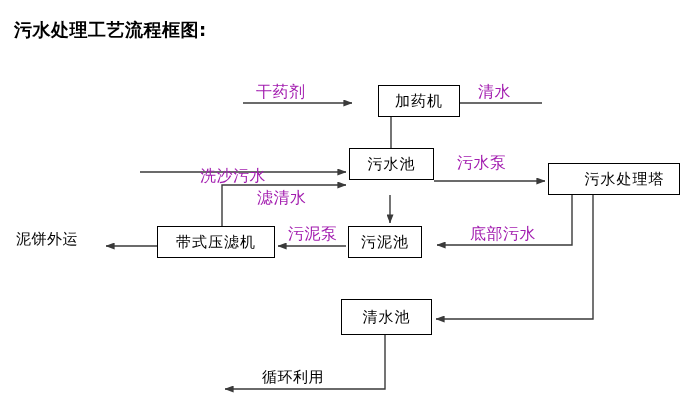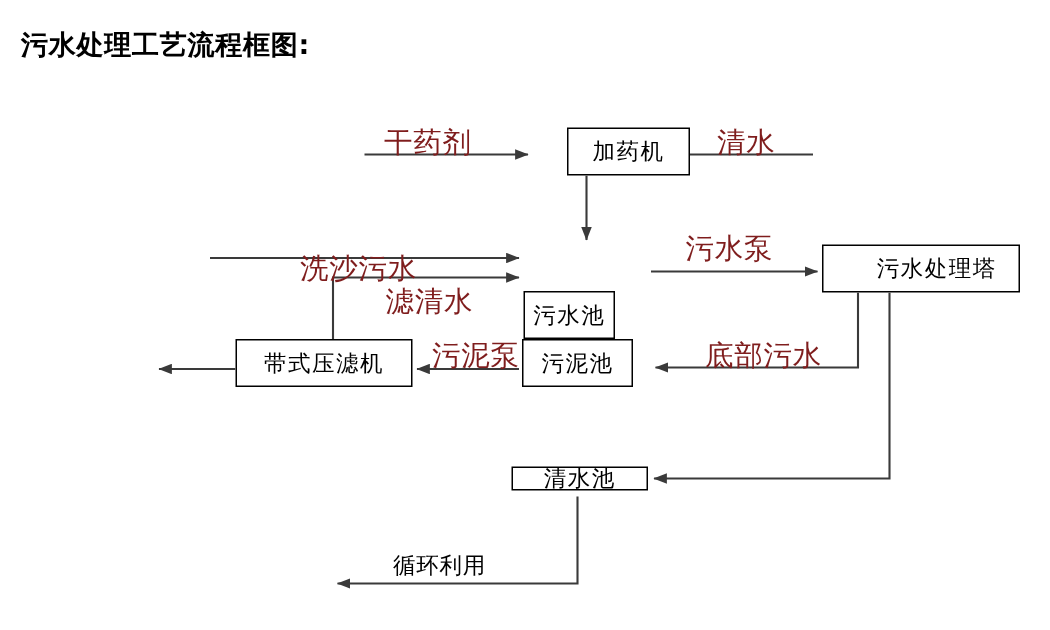--- a/index.html
+++ b/index.html
@@ -40,22 +40,22 @@
     color: #000000;
     display: flex;
     align-items: center;
     justify-content: center;
     font-size: 15px;
     letter-spacing: 1px;
     white-space: nowrap;
   }
   .edge-label {
     position: absolute;
-    font-size: 19px;
-    color: #7f1d1d;
+    font-size: 16px;
+    color: #a21caf;
     letter-spacing: 0.5px;
     white-space: nowrap;
     background: transparent;
   }
   .free-label {
     position: absolute;
     font-size: 15px;
     color: #000000;
     letter-spacing: 0.5px;
     white-space: nowrap;
@@ -100,50 +100,51 @@
       <path d="M593,195 L593,319 L436,319" marker-end="url(#arrow)"></path>
 
       <path d="M385,331 L385,389 L225,389" marker-end="url(#arrow)"></path>
     </g>
   </svg>
 
   <div class="node" style="left:355px; top:85px; width:82px; height:32px;margin-left:23px;">
     <span>加药机</span>
   </div>
 
-  <div class="node" style="left:349px; top:148px; width:61px; height:32px;margin-top:46px;">
+  <div class="node" style="left:349px; top:148px; width:85px; height:32px;">
     <span>污水池</span>
   </div>
 
   <div class="node" style="left:548px; top:163px; width:132px; height:32px;padding-left:21px;">
     <span>污水处理塔</span>
   </div>
 
   <div class="node" style="left:157px; top:226px; width:118px; height:32px;">
     <span>带式压滤机</span>
   </div>
 
   <div class="node" style="left:348px; top:226px; width:74px; height:32px;">
     <span>污泥池</span>
   </div>
 
-  <div class="node" style="left:341px; top:311px; width:91px; height:16px;">
+  <div class="node" style="left:341px; top:299px; width:91px; height:36px;">
     <span>清水池</span>
   </div>
 
   <div class="edge-label" style="left:256px; top:82px;">干药剂</div>
 
   <div class="edge-label" style="left:478px; top:82px;">清水</div>
 
   <div class="edge-label" style="left:172px; top:166px;margin-left:28px;">洗沙污水</div>
 
   <div class="edge-label" style="left:257px; top:188px;">滤清水</div>
 
   <div class="edge-label" style="left:457px; top:153px;">污水泵</div>
 
   <div class="edge-label" style="left:288px; top:224px;">污泥泵</div>
 
   <div class="edge-label" style="left:470px; top:224px;">底部污水</div>
 
+  <div class="free-label" style="left:16px; top:230px;">泥饼外运</div>
 
   <div class="free-label" style="left:262px; top:368px;">循环利用</div>
 
 </div>
 
 </body></html>

